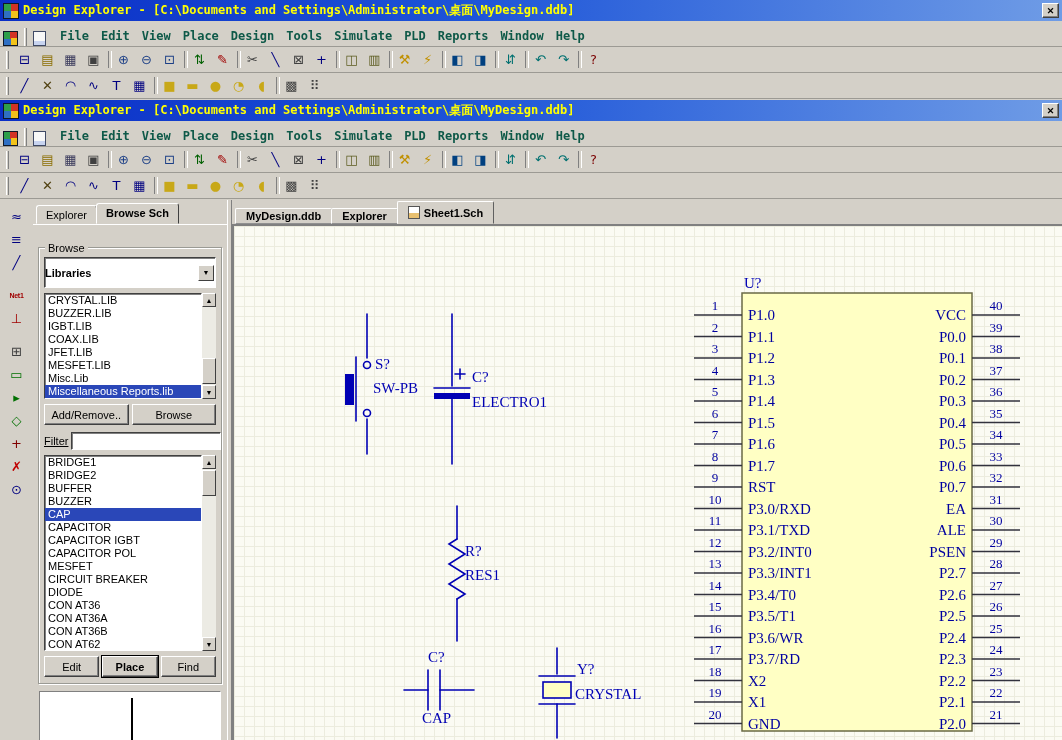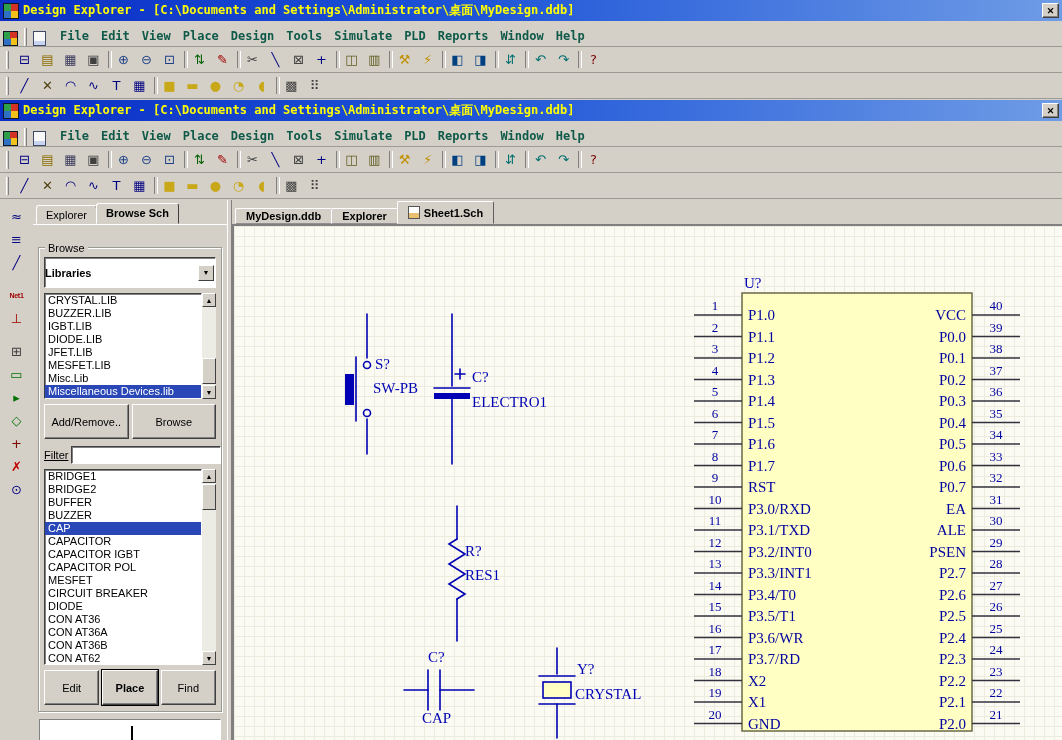--- a/index.html
+++ b/index.html
@@ -80,21 +80,21 @@
 
   .scrollbar { width:14px; background:#ecebe4; display:flex; flex-direction:column; }
   .sb-btn { height:14px; background:#d4d0c8; border:1px solid; border-color:#ffffff #404040 #404040 #ffffff;
     font-size:7px; color:#000; display:flex; align-items:center; justify-content:center; }
   .sb-track { flex:1; position:relative; }
   .sb-thumb { position:absolute; left:0; right:0; height:26px; background:#d4d0c8;
     border:1px solid; border-color:#ffffff #404040 #404040 #ffffff; }
   .thumb-top { top:1px; } .thumb-bottom { bottom:1px; }
 
   .btnrow { display:flex; gap:3px; margin-top:5px; }
-  .btn { flex:1; height:35px; background:#d4d0c8; border:1px solid;
+  .btn { flex:1; height:21px; background:#d4d0c8; border:1px solid;
     border-color:#ffffff #404040 #404040 #ffffff; box-shadow:inset -1px -1px 0 #808080;
     font:11px "Liberation Sans",sans-serif; display:flex; align-items:center; justify-content:center;
     white-space:nowrap; overflow:hidden; }
   .btn.default { font-weight:bold; outline:1px solid #000; }
 
   .filterrow { display:flex; align-items:center; gap:3px; margin-top:7px; }
   .filterrow label { font:11px "Liberation Sans",sans-serif;text-decoration:underline; }
   .filterrow input { flex:1; height:18px; font:11px "Liberation Sans",sans-serif; padding:0 3px; outline:none; }
 
   .preview { margin:7px 1px 2px; flex:1; background:#fff; border:1px solid;
@@ -505,25 +505,25 @@
             <span data-name="dropdown-value">Libraries</span>
             <span class="drop-arrow" data-name="chevron-down-icon">▼</span>
           </div>
 
           <div class="listwrap h-lib" data-name="library-list-wrap">
             <div class="listbox sunken-edge h-lib" data-name="library-list">
 
             <div class="li" data-name="library-list-item">CRYSTAL.LIB</div>
                 <div class="li" data-name="library-list-item">BUZZER.LIB</div>
                 <div class="li" data-name="library-list-item">IGBT.LIB</div>
-                <div class="li" data-name="library-list-item">DIODE.LIB</div>
+                <div class="li" data-name="library-list-item">COAX.LIB</div>
                 <div class="li" data-name="library-list-item">JFET.LIB</div>
                 <div class="li" data-name="library-list-item">MESFET.LIB</div>
                 <div class="li" data-name="library-list-item">Misc.Lib</div>
-                <div class="li sel" data-name="library-list-item">Miscellaneous Devices.lib</div>
+                <div class="li sel" data-name="library-list-item">Miscellaneous Reports.lib</div>
               </div>
             <div class="scrollbar" data-name="library-scrollbar">
               <span class="sb-btn" data-name="scroll-up-icon">▲</span>
               <span class="sb-track" data-name="scrollbar-track">
                   <span class="sb-thumb thumb-bottom" data-name="scrollbar-thumb"></span>
                 </span>
               <span class="sb-btn" data-name="scroll-down-icon">▼</span>
             </div>
           </div>
 

